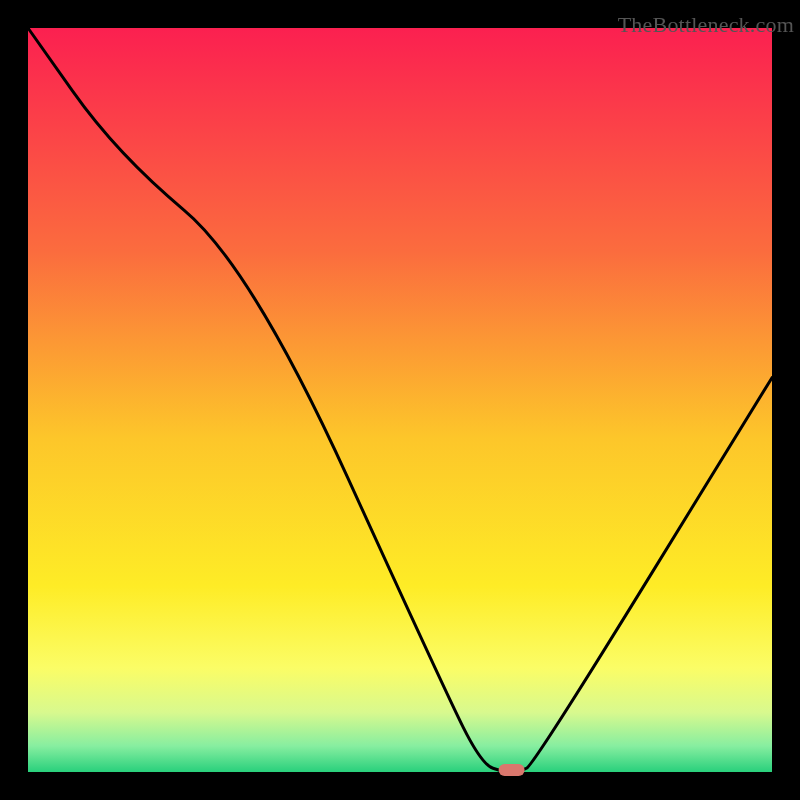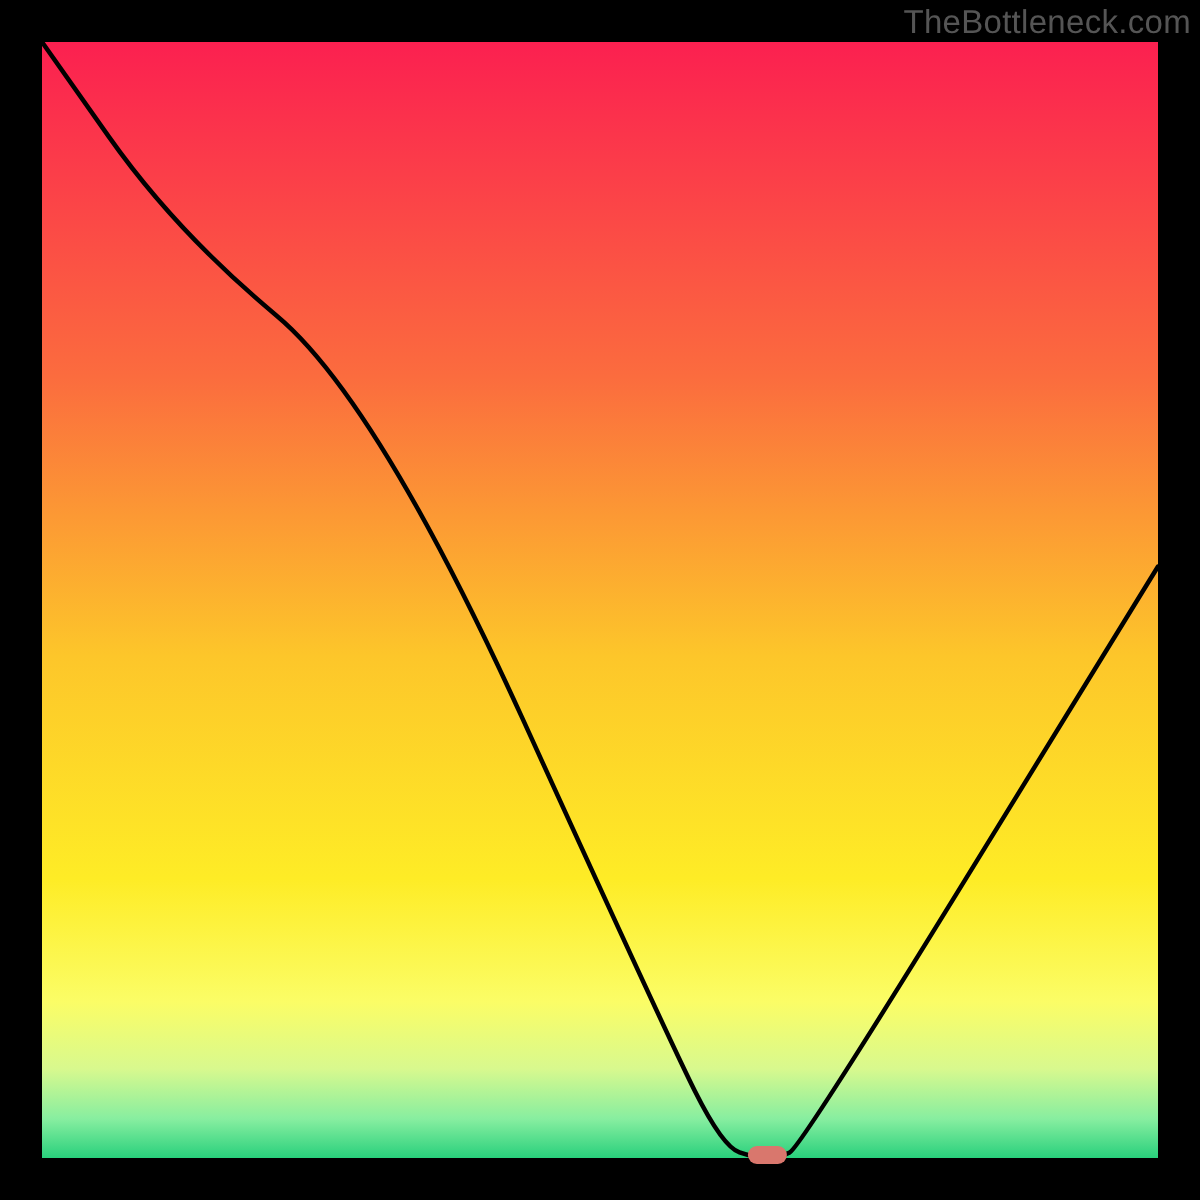--- a/index.html
+++ b/index.html
@@ -13,23 +13,23 @@
   .chart-container {
     position: relative;
     width: 800px;
     height: 800px;
   }
   svg {
     display: block;
   }
   .watermark {
     position: absolute;
-    top: 2px;
+    top: 12px;
     right: 6px;
-    font-family: Liberation Sans, sans-serif;
+    font-family: Liberation Serif, serif;
     font-size: 22px;
     color: #555;
     font-weight: 400;
     letter-spacing: 0.2px;
   }
 </style>
 </head>
 <body>
 
 <div class="chart-container">

